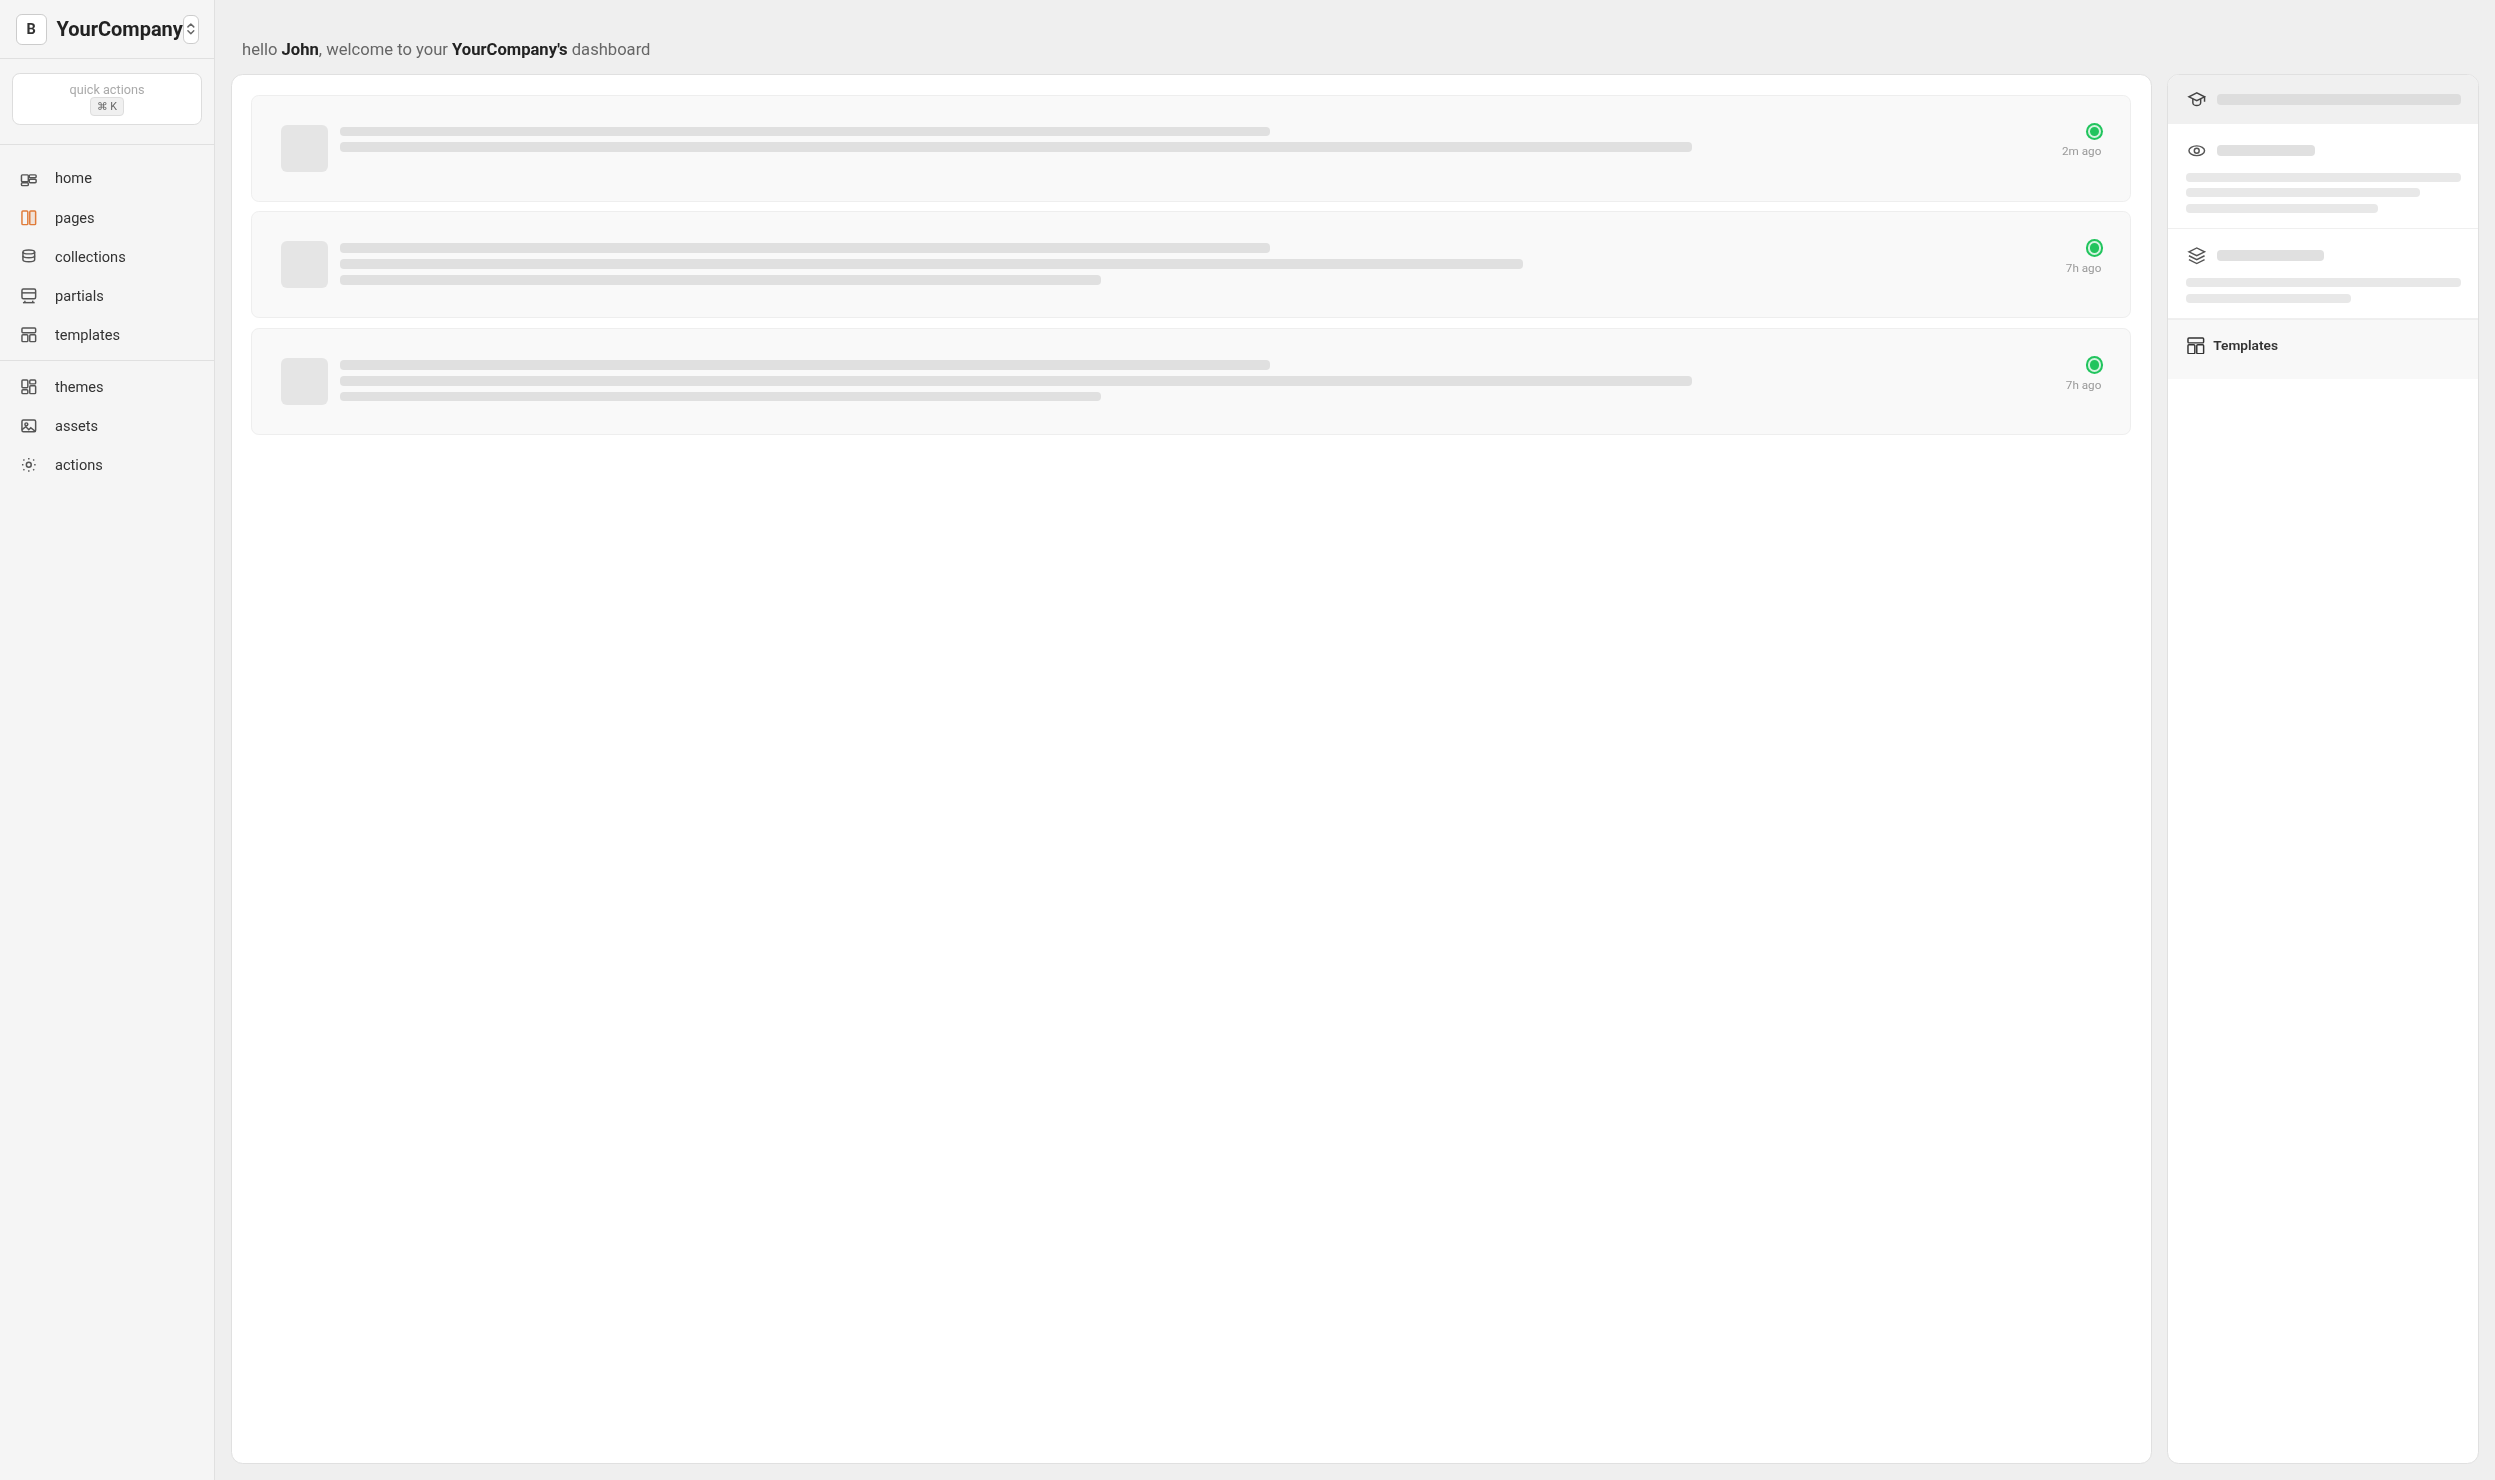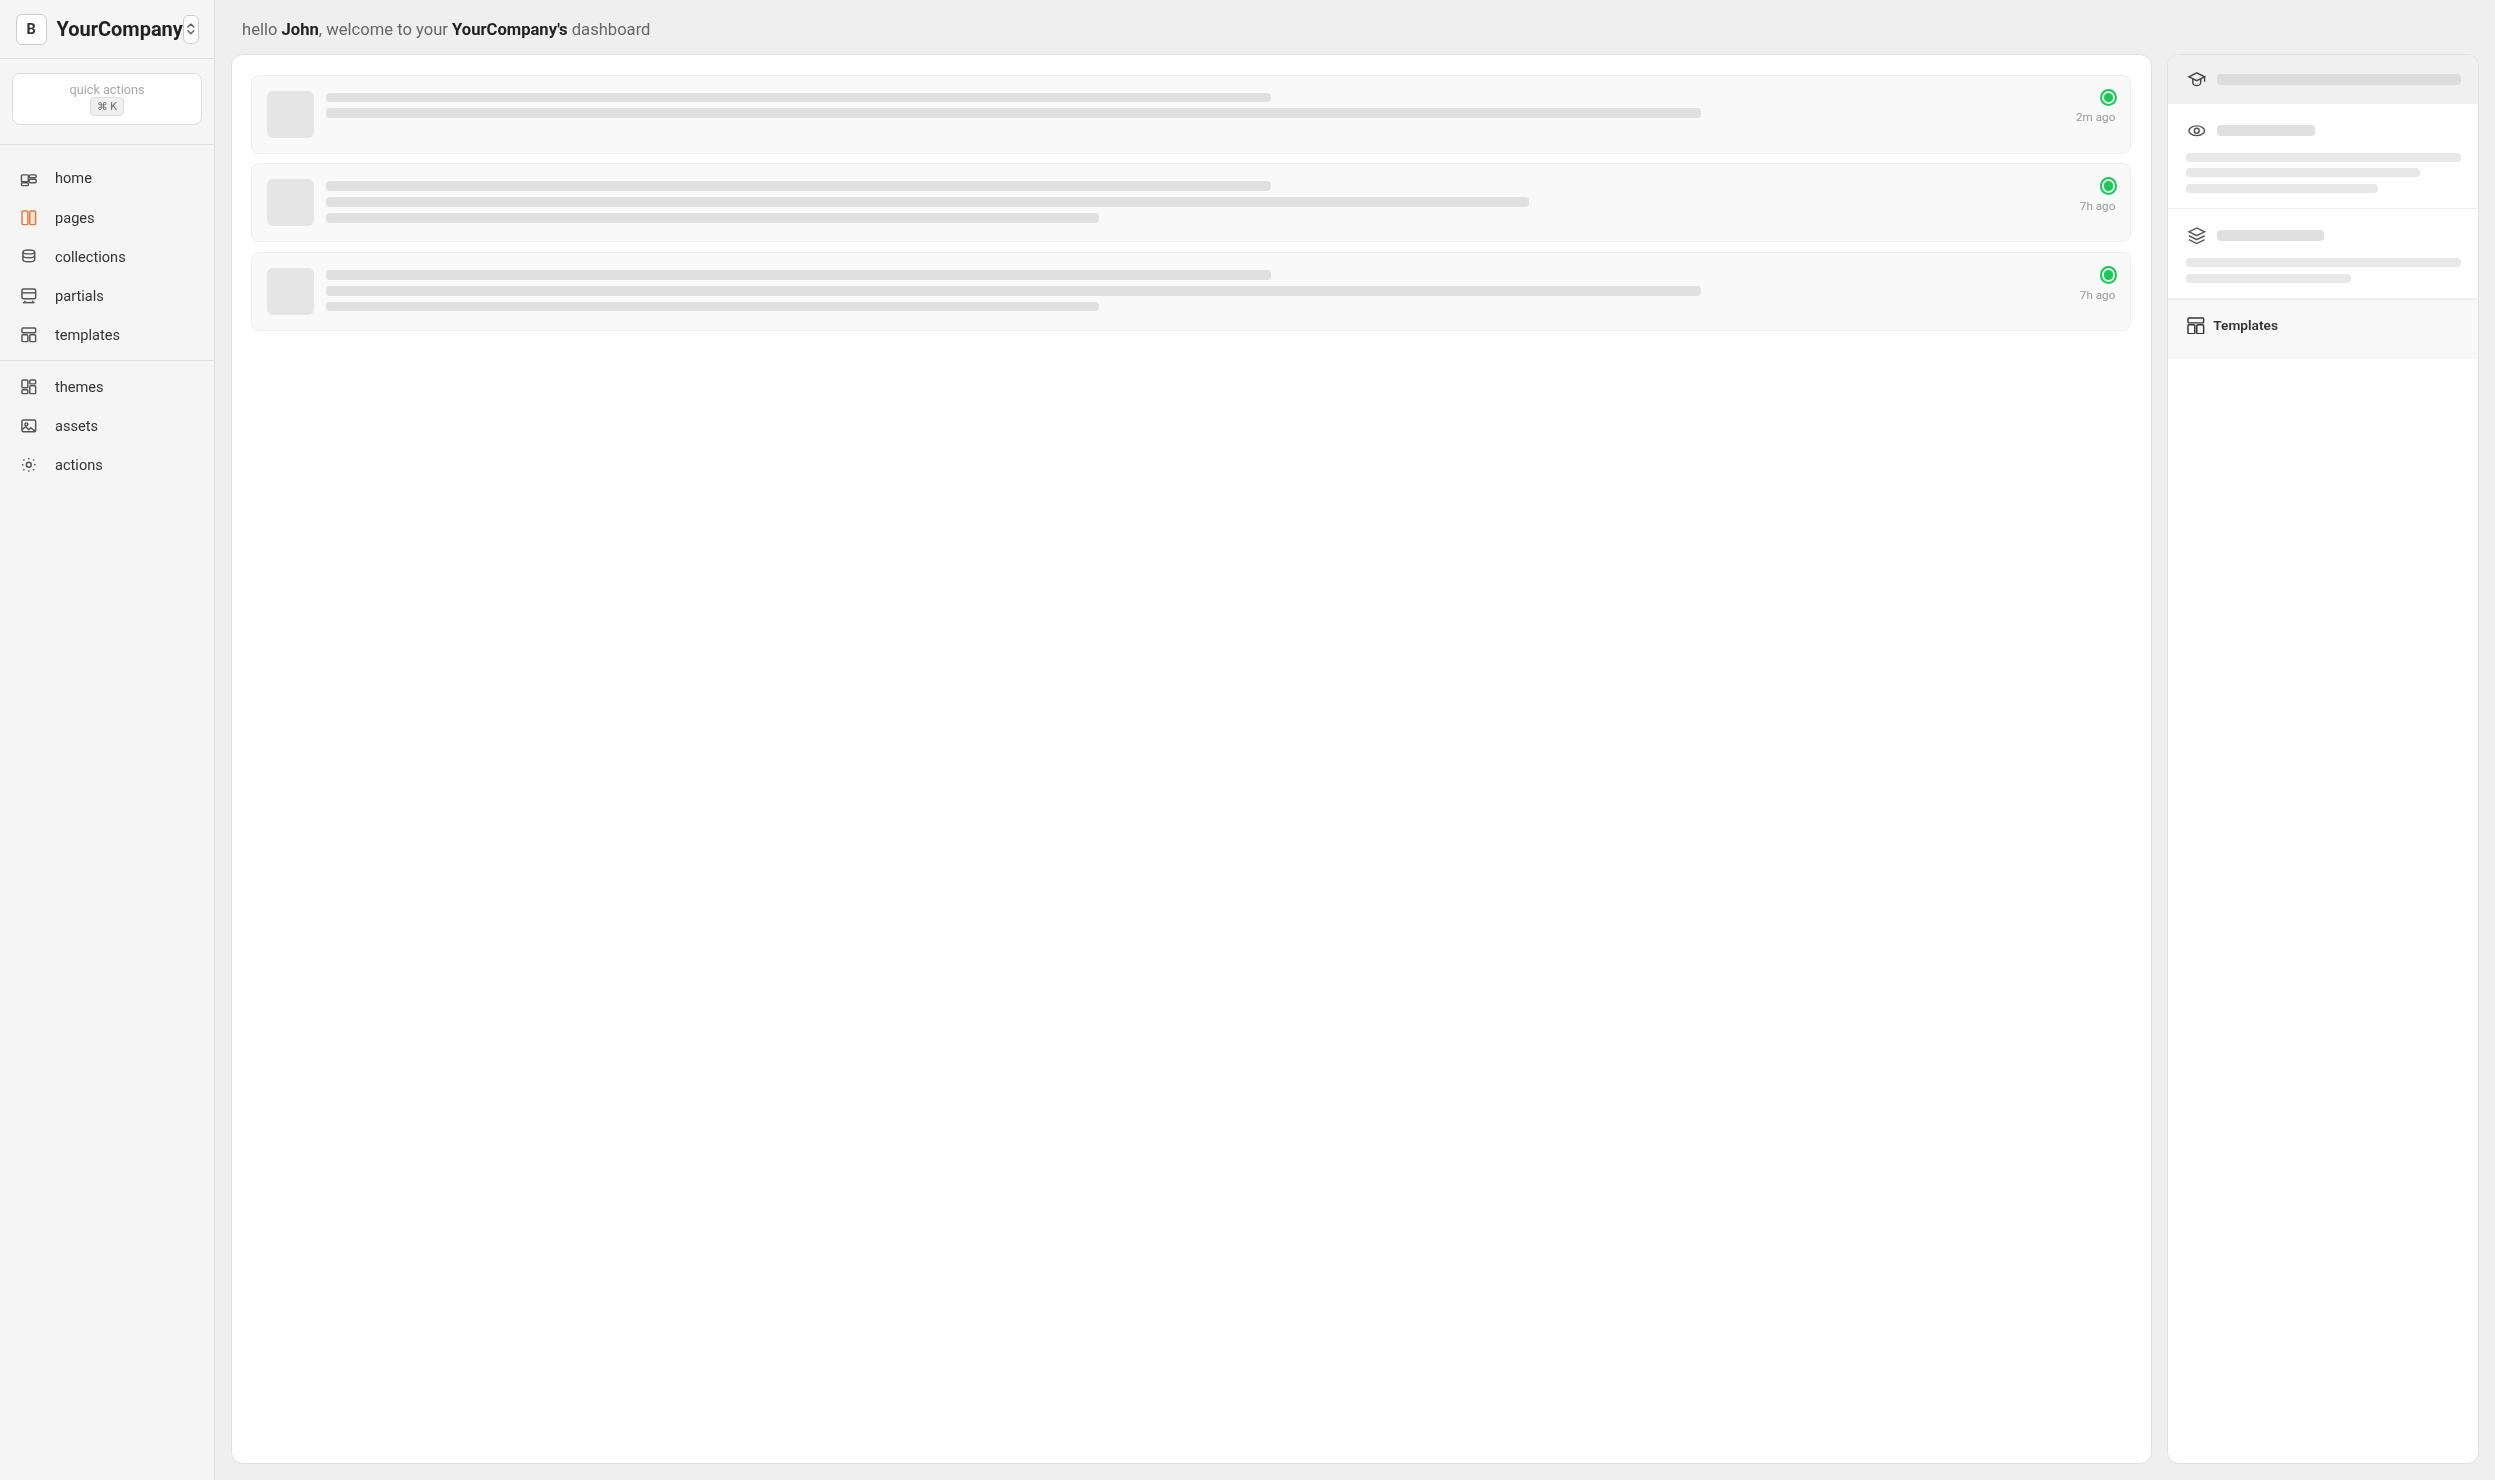--- a/index.html
+++ b/index.html
@@ -147,20 +147,21 @@
       flex-direction: column;
       background: #efefef;
       overflow: hidden;
     }
 
     .main-header {
       padding: 19.5px 27px 15.6px;
       font-size: 16.6px;
       color: #666;
       font-weight: 400;
+      margin-top: 20px;
     }
 
     .main-header strong {
       color: #222;
       font-weight: 700;
     }
 
     .main-content {
       flex: 1;
       display: flex;
@@ -202,21 +203,21 @@
       color: #333;
     }
 
     .activity-item {
       display: flex;
       align-items: flex-start;
       gap: 11.7px;
       background: #f9f9f9;
       border: 1px solid #eee;
       border-radius: 7.8px;
-      padding: 15px;
+      padding: 29px;
       margin-bottom: 9.8px;
       position: relative;
     }
 
     .activity-thumb {
       width: 47px;
       height: 47px;
       background: #e5e5e5;
       border-radius: 5.9px;
       flex-shrink: 0;

